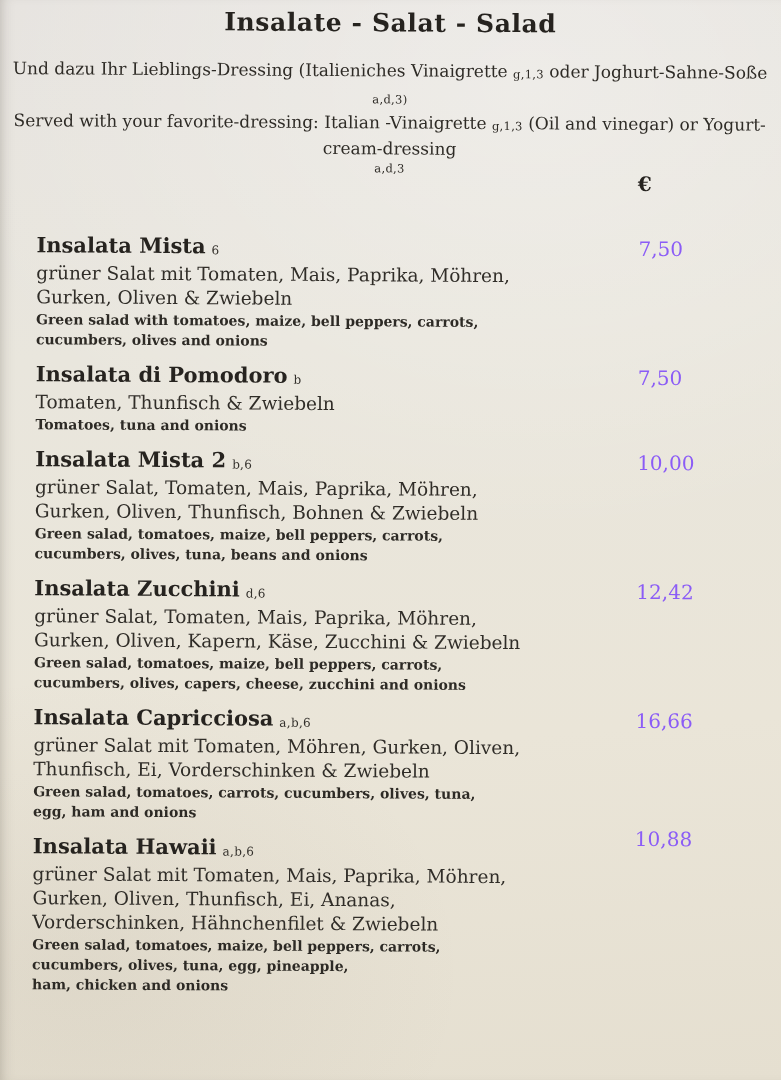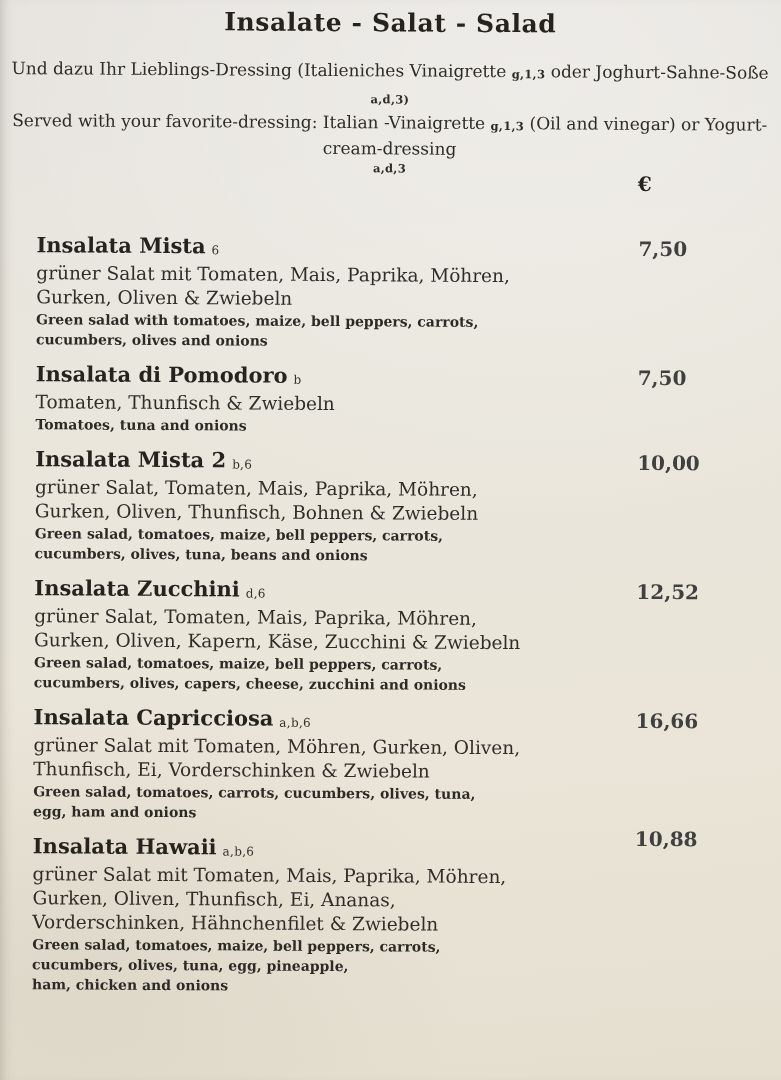--- a/index.html
+++ b/index.html
@@ -44,21 +44,20 @@
     text-align: center;
     font-size: 17px;
     line-height: 24px;
     color: #2e2b26;
   }
   .sup {
     font-size: 11.5px;
     letter-spacing: 0.3px;
     position: relative;
     top: 1px;
-    font-weight: bold;
   }
   .intro-sup-line {
     line-height: 15px;
     font-size: 11.5px;
   }
   .euro {
     position: absolute;
     left: 639px;
     top: 168px;
     font-size: 20px;
@@ -99,22 +98,22 @@
     font-size: 14px;
     line-height: 20px;
     font-weight: bold;
     color: #2d2a25;
   }
   .price {
     position: absolute;
     left: 602px;
     top: 1px;
     font-size: 20px;
-    font-weight: bold;
-    color: #404040;
+    font-weight: normal;
+    color: #8b5cf6;
   }
   .item:last-child .price {
     top: -10px;
   }
 </style>
 </head>
 <body>
 
 <div class="paper">
 
@@ -166,21 +165,21 @@
       <div class="item">
     <div class="item-name-row"><span>Insalata Zucchini</span><span class="allergens">d,6</span></div>
     <div>
           <div class="de-line">grüner Salat, Tomaten, Mais, Paprika, Möhren,</div>
           <div class="de-line">Gurken, Oliven, Kapern, Käse, Zucchini &amp; Zwiebeln</div>
         </div>
     <div>
           <div class="en-line">Green salad, tomatoes, maize, bell peppers, carrots,</div>
           <div class="en-line">cucumbers, olives, capers, cheese, zucchini and onions</div>
         </div>
-    <div class="price">12,52</div>
+    <div class="price">12,42</div>
   </div>
       <div class="item">
     <div class="item-name-row"><span>Insalata Capricciosa</span><span class="allergens">a,b,6</span></div>
     <div>
           <div class="de-line">grüner Salat mit Tomaten, Möhren, Gurken, Oliven,</div>
           <div class="de-line">Thunfisch, Ei, Vorderschinken &amp; Zwiebeln</div>
         </div>
     <div>
           <div class="en-line">Green salad, tomatoes, carrots, cucumbers, olives, tuna,</div>
           <div class="en-line">egg, ham and onions</div>

